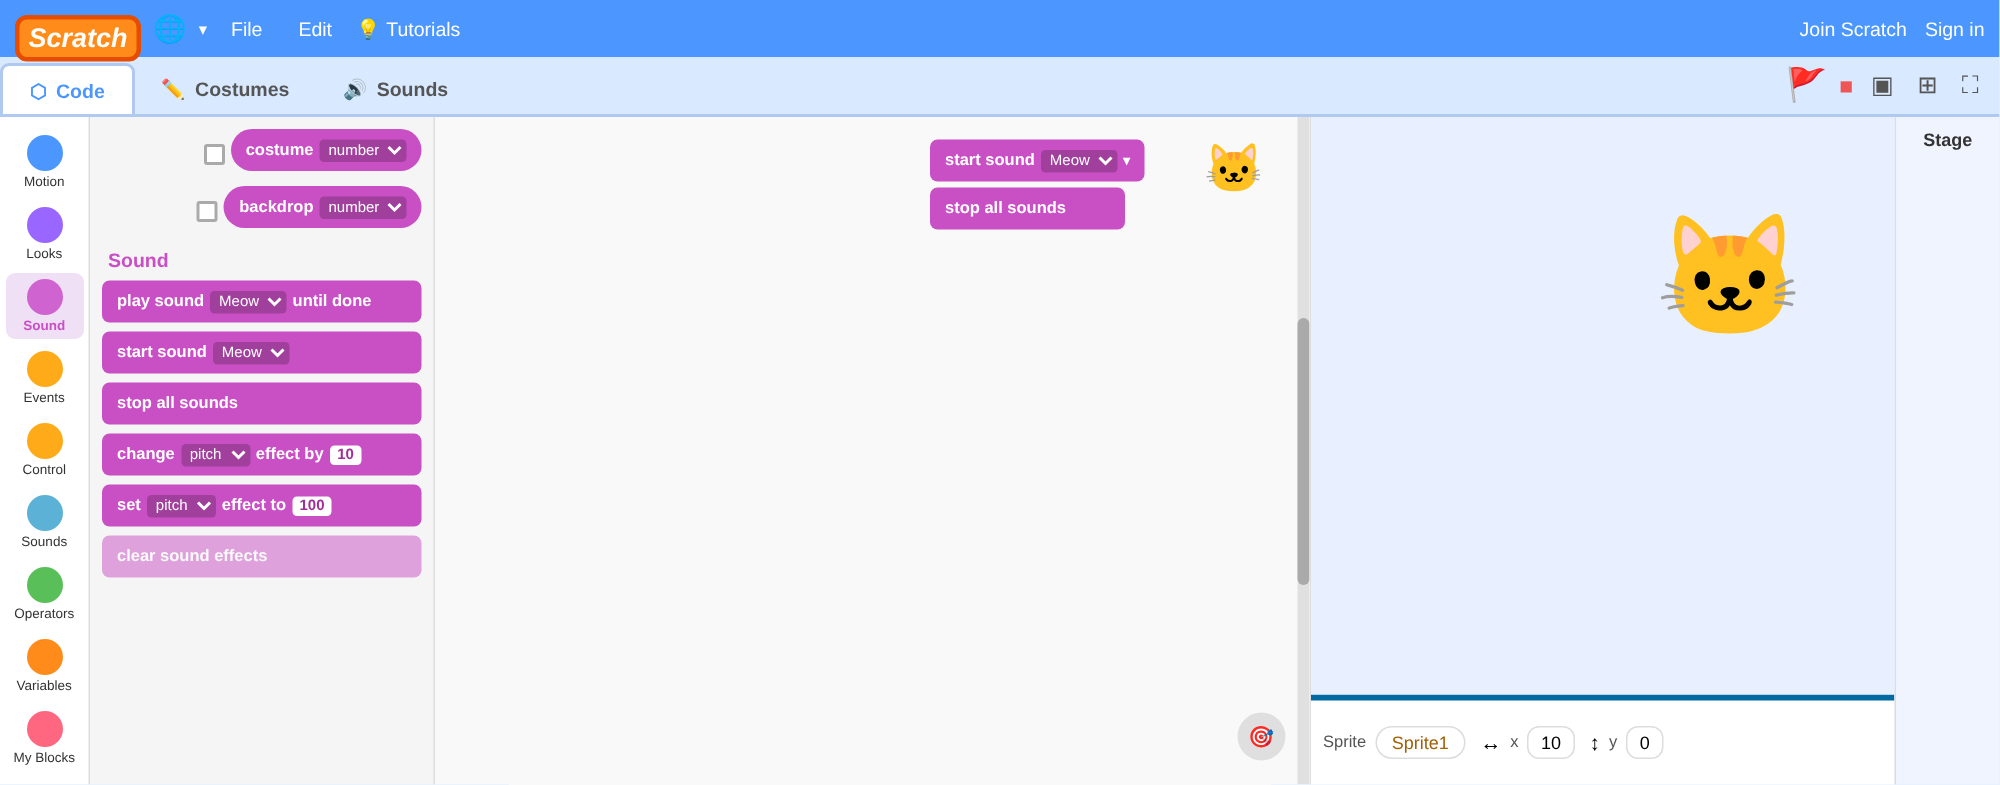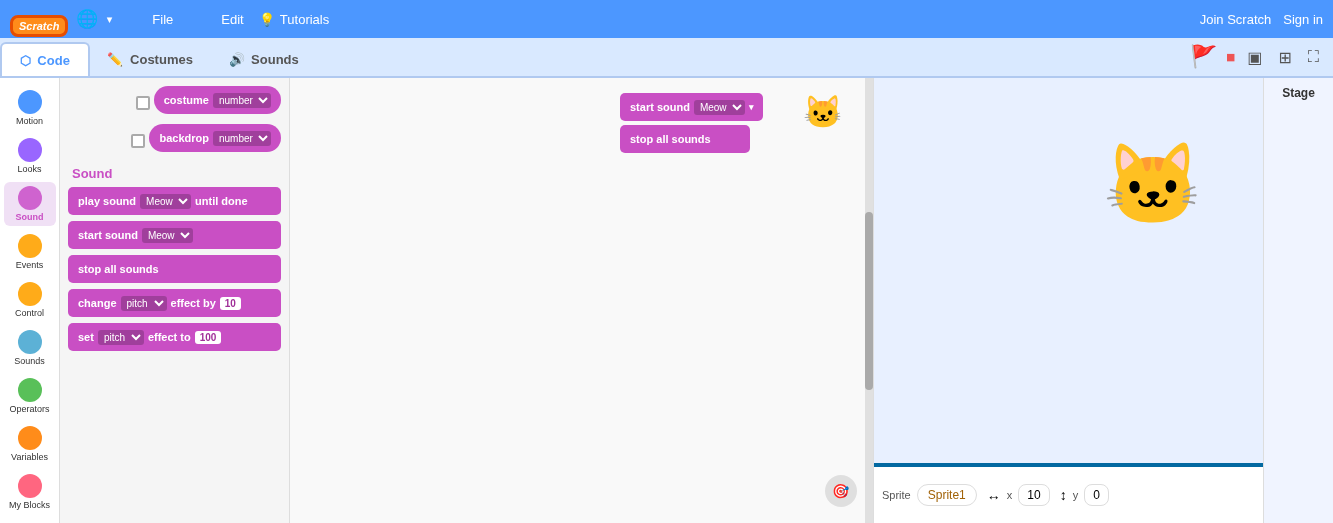--- a/index.html
+++ b/index.html
@@ -4,24 +4,24 @@
   <style>
     * { margin: 0; padding: 0; box-sizing: border-box; }
     body { font-family: 'Helvetica Neue', Arial, sans-serif; width: 1333px; height: 523px; overflow: hidden; background: #e5f0ff; }
 
     
     .top-nav {
       display: flex; align-items: center; background: #4c97ff; height: 38px; padding: 0 10px; gap: 8px;
     }
     .scratch-logo {
       background: #ff8c1a; border: 3px solid #e64d00; border-radius: 8px;
-      color: white; font-weight: 900; font-size: 11px; padding: 2px 6px; font-style: italic; margin-top: 13px;
+      color: white; font-weight: 900; font-size: 18px; padding: 2px 6px; font-style: italic; margin-top: 13px;
     }
     .nav-globe { color: white; font-size: 18px; cursor: pointer; }
-    .nav-item { color: white; font-size: 13px; cursor: pointer; padding: 4px 8px; margin-left: 24px; }
+    .nav-item { color: white; font-size: 13px; cursor: pointer; padding: 4px 8px; }
     .nav-tutorials { display: flex; align-items: center; gap: 4px; color: white; font-size: 13px; cursor: pointer; }
     .nav-right { margin-left: auto; display: flex; align-items: flex-end; gap: 12px; }
     .nav-join, .nav-signin { color: white; font-size: 13px; cursor: pointer; }
 
     
     .tab-bar {
       display: flex; align-items: stretch; background: #d9e9ff; height: 40px; border-bottom: 2px solid #b0c9f0;
     }
     .tab {
       display: flex; align-items: center; gap: 6px; padding: 0 18px; cursor: pointer; font-size: 13px; font-weight: 600; color: #555; border-radius: 6px 6px 0 0; margin-top: 4px;
@@ -254,20 +254,23 @@
 
     
     <div class="block block-purple block-full">
       <span>set</span>
       <select style="background:rgba(0,0,0,0.2);border:none;color:white;border-radius:3px;font-size:10px;"><option>pitch</option></select>
       <span>effect to</span>
       <span class="block-num">100</span>
     </div>
 
     
+    <div class="block block-purple block-full" style="opacity:0.5;">
+      <span>clear sound effects</span>
+    </div>
 
   </div>
 
   <div class="script-area">
 
     <div class="script-cat" style="right: 30px; top: 15px;">🐱</div>
 
     <div class="script-block" style="left:330px; top:15px;">
       <div class="block block-purple" style="min-width:130px;">
         <span>start sound</span>

